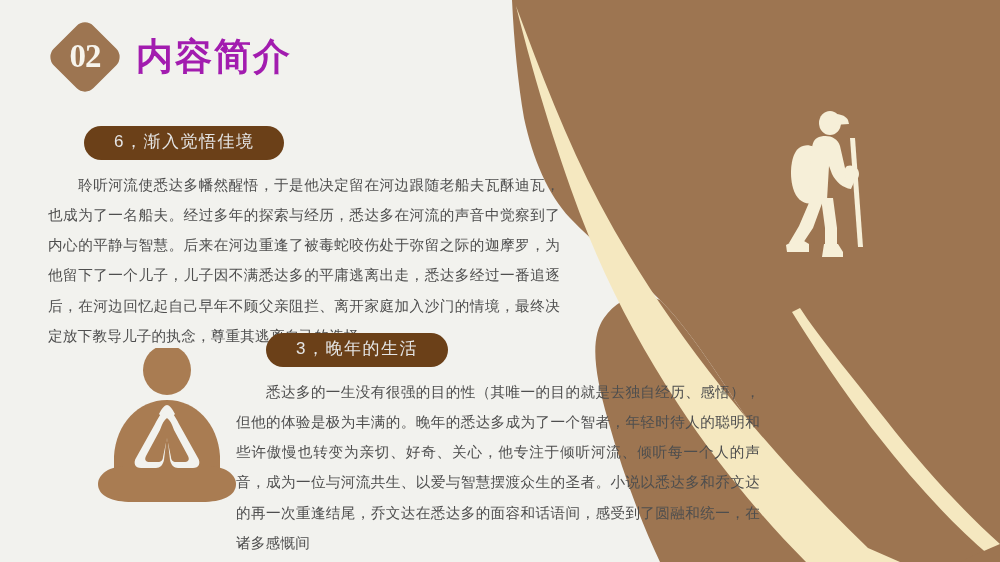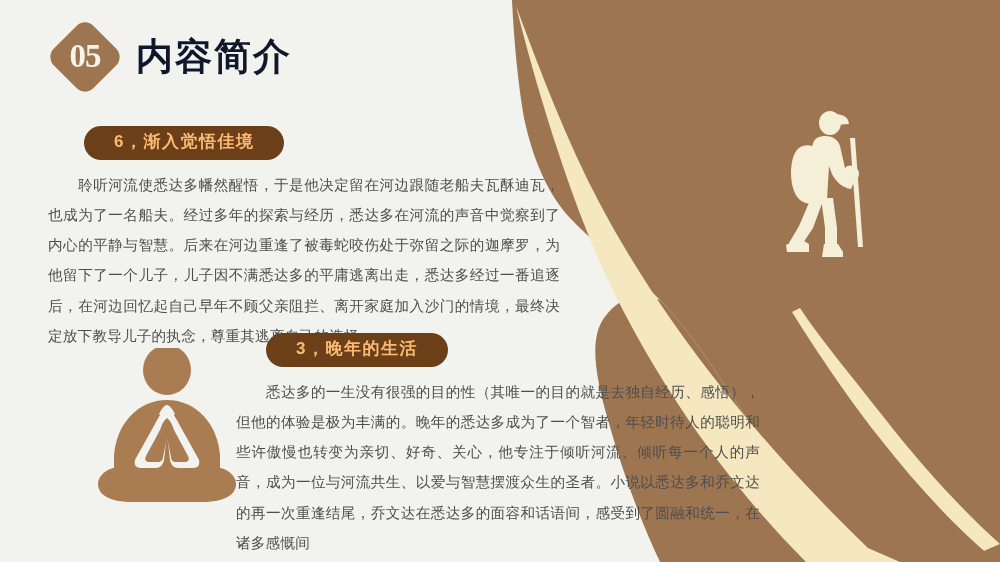--- a/index.html
+++ b/index.html
@@ -64,32 +64,32 @@
     letter-spacing: -1px;
     line-height: 1;
     padding-bottom: 2px;
     box-sizing: border-box;
   }
   #section-title {
     margin-left: 14px;
     font-family: "Liberation Serif", "DejaVu Serif", serif;
     font-size: 37px;
     font-weight: 700;
-    color: #0f172a;
+    color: #a21caf;
     letter-spacing: 2px;
     white-space: nowrap;
   }
 
   
   .pill {
     display: inline-block;
     background: #6b4018;
-    color: #fdba74;
+    color: #e5e5e5;
     font-size: 17px;
-    font-weight: 700;
+    font-weight: 400;
     letter-spacing: 1.5px;
     padding: 7px 30px 8px 30px;
     border-radius: 20px;
     white-space: nowrap;
     line-height: 1.1;
   }
   .body-text {
     font-size: 14.6px;
     line-height: 2.07;
     color: #4e4e4e;
@@ -217,21 +217,21 @@
 
       <path d="M 42,90 L 54,90 L 58,120 L 58,143 L 46,143 L 46,120 Z"></path>
 
       <path d="M 45,136 L 59,136 L 64,144 L 64,149 L 43,149 Z"></path>
     </g>
   </svg>
 
   <div id="title-block">
     <div id="diamond-badge">
       <div class="diamond-shape"></div>
-      <div class="diamond-number">05</div>
+      <div class="diamond-number">02</div>
     </div>
     <div id="section-title">内容简介</div>
   </div>
 
   <div id="block-six">
     <div class="pill-row">
       <span class="pill">6，渐入觉悟佳境</span>
     </div>
     <div class="body-text">　　聆听河流使悉达多幡然醒悟，于是他决定留在河边跟随老船夫瓦酥迪瓦，也成为了一名船夫。经过多年的探索与经历，悉达多在河流的声音中觉察到了内心的平静与智慧。后来在河边重逢了被毒蛇咬伤处于弥留之际的迦摩罗，为他留下了一个儿子，儿子因不满悉达多的平庸逃离出走，悉达多经过一番追逐后，在河边回忆起自己早年不顾父亲阻拦、离开家庭加入沙门的情境，最终决定放下教导儿子的执念，尊重其逃离自己的选择。</div>
   </div>

